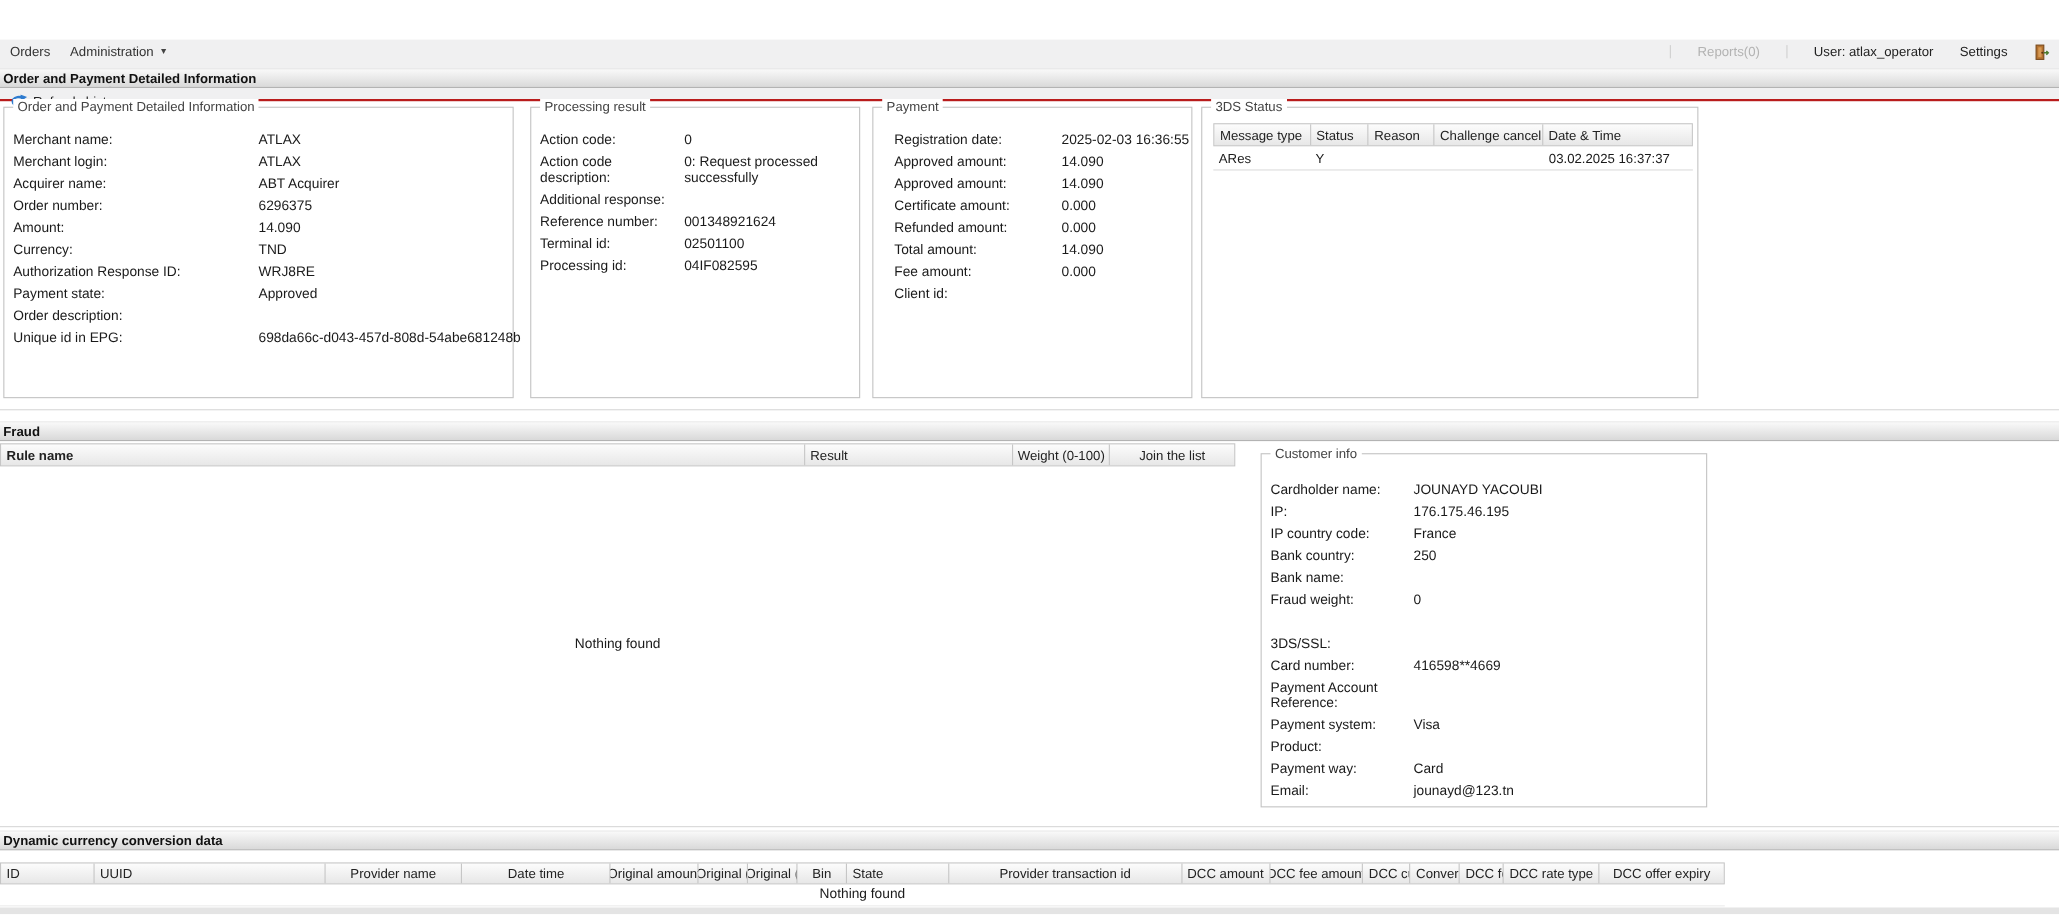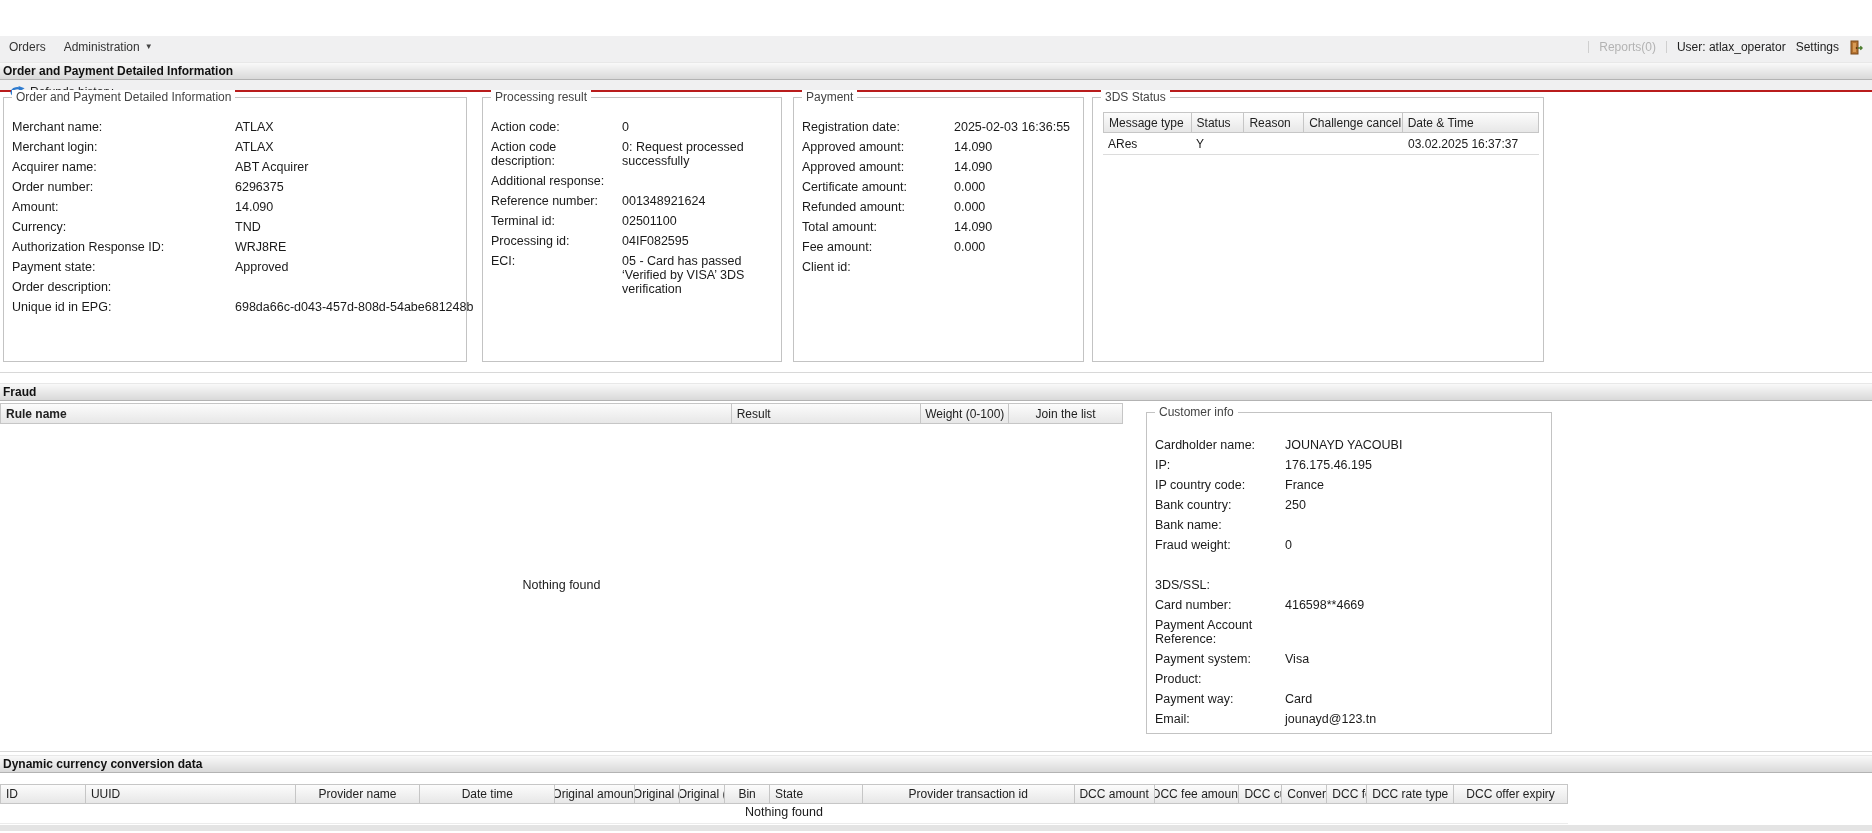--- a/index.html
+++ b/index.html
@@ -4,42 +4,42 @@
 <style>
   html,body{margin:0;padding:0;background:#fff;}
   body{font-family:"Liberation Sans","DejaVu Sans",sans-serif;font-size:12.5px;color:#1a1a1a;}
   .stage{position:relative;width:1872px;height:833px;background:#fff;overflow:hidden;}
 
   
   .topchrome{position:absolute;top:0;left:0;width:1872px;height:54px;background:#f0f0f1;border-bottom:2px solid #b91c1c;margin-top:36px;}
   .menurow{position:absolute;top:0;left:0;right:0;height:22px;display:flex;align-items:center;font-size:12px;color:#333;}
   .menuitem{padding:2px 9px;cursor:default;display:flex;align-items:center;gap:5px;}
   .caret{font-size:8px;color:#444;line-height:8px;}
-  .menuright{margin-left:auto;display:flex;align-items:center;gap:10px;padding-right:8px;color:#222;justify-content:flex-end;}
+  .menuright{margin-left:auto;display:flex;align-items:center;gap:24px;padding-right:8px;color:#222;justify-content:flex-end;}
   .vsep-small{width:1px;height:12px;background:#cfcfcf;}
   .reports{color:#b3b3b3;}
   .tabrow{position:absolute;top:26px;left:4px;height:24px;display:flex;align-items:center;font-size:12px;color:#222;flex-direction:column;}
   .tab{display:flex;align-items:center;gap:5px;padding:3px 9px 3px 5px;}
   .tabsep{width:1px;height:20px;background:#a9a9a9;margin-left:4px;}
 
   
   .secbar{position:absolute;left:0;width:1872px;height:18px;background:linear-gradient(#f9f9f9,#d9d9d9);border-top:1px solid #e8e8e8;border-bottom:1px solid #b3b3b3;display:flex;align-items:center;padding-left:3px;font-weight:bold;font-size:12px;color:#111;box-sizing:border-box;}
   .hsep{position:absolute;left:0;width:1872px;height:1px;background:#d8d8d8;}
 
   
   .fs{position:absolute;border:1px solid #c3c3c3;background:#fff;box-sizing:border-box;}
   .fs .legend{position:absolute;top:-8px;left:8px;background:#fff;padding:0 4px;color:#444;font-size:12px;line-height:14px;white-space:nowrap;}
   .kv{padding:22px 8px 6px 8px;}
   .row{display:flex;margin-bottom:6px;line-height:14px;min-height:14px;}
   .row .lbl{flex:0 0 auto;}
   .row .val{flex:1 1 auto;white-space:nowrap;}
   .fs-order .lbl{width:223px;}
   .fs-processing .lbl{width:131px;}
   .fs-processing .val{white-space:normal;}
-  .fs-payment .lbl{width:152px;}
+  .fs-payment .lbl{width:152px;margin-left:11px;}
   .fs-customer .lbl{width:130px;}
   .fs-customer .kv{padding-top:25px;}
 
   
   .ghead{display:flex;background:linear-gradient(#fcfcfc,#e7e7e7);border:1px solid #c6c6c6;box-sizing:border-box;font-size:12px;color:#222;}
   .ghead .c{border-right:1px solid #c6c6c6;display:flex;align-items:center;padding:0 5px;box-sizing:border-box;overflow:hidden;white-space:nowrap;}
   .ghead .c:last-child{border-right:none;}
   .ghead .center{justify-content:center;}
 
   
@@ -208,24 +208,20 @@
         <div class="row">
           <div class="lbl">Terminal id:</div>
           <div class="val">02501100</div>
         </div>
 
         <div class="row">
           <div class="lbl">Processing id:</div>
           <div class="val">04IF082595</div>
         </div>
 
-        <div class="row">
-          <div class="lbl">ECI:</div>
-          <div class="val">05 - Card has passed ‘Verified by VISA’ 3DS verification</div>
-        </div>
       </div>
   </div>
 
   <div class="fs fs-payment" style="left:793px;top:97px;width:291px;height:265px;">
     <span class="legend">Payment</span>
     <div class="kv">
 
         <div class="row">
           <div class="lbl">Registration date:</div>
           <div class="val">2025-02-03 16:36:55</div>

